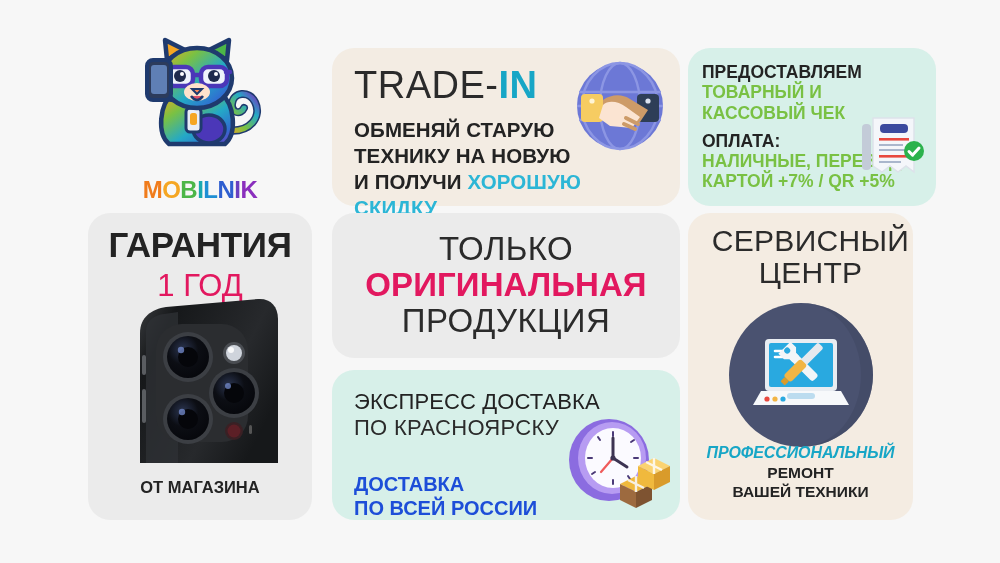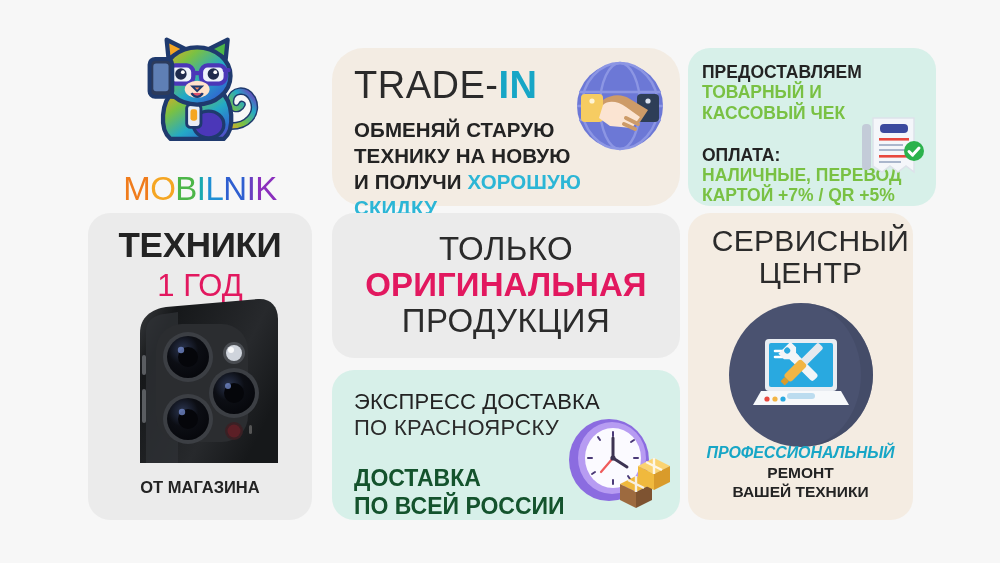--- a/index.html
+++ b/index.html
@@ -8,48 +8,48 @@
     width:1000px;height:563px;
     background:#f7f7f7;
     font-family:"Liberation Sans","DejaVu Sans",sans-serif;
     overflow:hidden;position:relative;
     -webkit-font-smoothing:antialiased;
   }
   .board{position:absolute;inset:0;}
 
   
   .card{position:absolute;border-radius:22px;box-sizing:border-box;}
-  .beige{background:#f3ece3;border-radius:32px;}
+  .beige{background:#f3ece3;}
   .mint {background:#d7f0e9;}
   .gray {background:#ebebeb;}
   .cream{background:#f4ece2;}
 
   
   #logo-block{position:absolute;left:88px;top:30px;width:224px;height:175px;
               display:flex;flex-direction:column;align-items:center;justify-content:flex-start;}
   #cat-mark{width:142px;height:128px;margin-top:4px;}
-  #logo-word{margin-top:16px;font-size:33px;font-weight:400;letter-spacing:-.5px;
+  #logo-word{margin-top:16px;font-size:24px;font-weight:700;letter-spacing:-.5px;
              line-height:1;white-space:nowrap;}
   #logo-word span{display:inline-block;}
 
   
   #card-tradein{left:332px;top:48px;width:348px;height:158px;padding:18px 20px 0 22px;}
   #tradein-title{font-size:38px;font-weight:400;letter-spacing:.5px;color:#2b2b2b;line-height:1;}
   #tradein-title .hl{font-weight:700;color:#17a6c6;}
   .tradein-line{font-size:20.5px;font-weight:700;color:#232323;line-height:1.27;letter-spacing:.1px;}
   #tradein-lines{margin-top:13px;}
   .tradein-line .hl{color:#2cb6d6;}
   #globe-handshake{position:absolute;right:14px;top:12px;width:92px;height:92px;}
 
   
   #card-cheque{left:688px;top:48px;width:248px;height:158px;padding:14px 12px 0 14px;}
   .ch-line{line-height:1.16;white-space:nowrap;}
   .ch-dark{font-size:17.5px;font-weight:700;color:#232323;}
   .ch-green{font-size:17.5px;font-weight:700;color:#79c143;}
-  #cheque-pay{margin-top:22px;}
+  #cheque-pay{margin-top:8px;}
   #receipt-icon{position:absolute;right:6px;top:62px;width:74px;height:78px;}
 
   
   #card-guarantee{left:88px;top:213px;width:224px;height:307px;padding-top:14px;}
   #guar-title{font-size:35px;font-weight:700;color:#232323;text-align:center;line-height:1;letter-spacing:-.3px;}
   #guar-sub{font-size:31px;font-weight:400;color:#e2185f;text-align:center;margin-top:8px;line-height:1;}
   #phone-art{position:absolute;left:30px;top:84px;width:164px;height:166px;}
   #guar-foot{position:absolute;left:0;right:0;bottom:22px;text-align:center;
              font-size:16.5px;font-weight:700;color:#232323;line-height:1.28;}
 
@@ -57,21 +57,21 @@
   #card-original{left:332px;top:213px;width:348px;height:145px;
                  display:flex;flex-direction:column;align-items:center;justify-content:center;}
   .orig-a{font-size:33px;font-weight:400;color:#2b2b2b;line-height:1.06;letter-spacing:.4px;}
   .orig-b{font-size:33px;font-weight:700;color:#e2185f;line-height:1.08;letter-spacing:.1px;}
   .orig-c{font-size:33px;font-weight:400;color:#2b2b2b;line-height:1.08;letter-spacing:.4px;}
 
   
   #card-delivery{left:332px;top:370px;width:348px;height:150px;padding:20px 0 0 22px;}
   #dlv-a{font-size:22px;font-weight:400;color:#222;line-height:1.1;letter-spacing:.1px;}
   #dlv-b{font-size:22px;font-weight:400;color:#2b2b2b;line-height:1.25;letter-spacing:.3px;}
-  #dlv-c{margin-top:22px;font-size:23px;font-weight:700;color:#14532d;line-height:1.22;}
+  #dlv-c{margin-top:30px;font-size:20px;font-weight:700;color:#1d4ed8;line-height:1.22;}
   #clock-box{position:absolute;right:8px;bottom:8px;width:112px;height:100px;}
 
   
   #card-service{left:688px;top:213px;width:225px;height:307px;padding-top:12px;}
   #srv-title{font-size:30px;font-weight:400;color:#2b2b2b;text-align:center;line-height:1.06;letter-spacing:.3px;padding-left:20px;}
   #laptop-circle{position:absolute;left:50%;transform:translateX(-50%);top:88px;width:148px;height:148px;}
   #srv-foot{position:absolute;left:0;right:0;bottom:18px;text-align:center;line-height:1.26;}
   #srv-pro{font-size:16px;font-weight:700;color:#17a6c6;letter-spacing:-.1px;font-style:italic;}
   .srv-small{font-size:15.5px;font-weight:700;color:#232323;}
 </style>
@@ -176,21 +176,21 @@
       <rect x="23" y="34" width="24" height="2" fill="#aab6cc"></rect>
       <rect x="23" y="39" width="28" height="2" fill="#aab6cc"></rect>
       <rect x="23" y="45" width="30" height="2.6" fill="#e8483e"></rect>
       <rect x="23" y="51" width="22" height="2" fill="#aab6cc"></rect>
       <circle cx="58" cy="41" r="10" fill="#2bb24c"></circle>
       <path d="M53 41.5 l3.6 3.6 l6.4 -7" stroke="#fff" stroke-width="3" fill="none" stroke-linecap="round" stroke-linejoin="round"></path>
     </svg>
   </div>
 
   <div class="card gray" id="card-guarantee">
-    <div id="guar-title">ТЕХНИКИ</div>
+    <div id="guar-title">ГАРАНТИЯ</div>
     <div id="guar-sub">1 ГОД</div>
 
     <svg id="phone-art" viewBox="0 0 164 166">
       <defs>
         <linearGradient id="gbody" x1="0" y1="0" x2="1" y2="0.6">
           <stop offset="0%" stop-color="#3b3d40"></stop>
           <stop offset="22%" stop-color="#16181a"></stop>
           <stop offset="70%" stop-color="#27292c"></stop>
           <stop offset="100%" stop-color="#16181a"></stop>
         </linearGradient>

